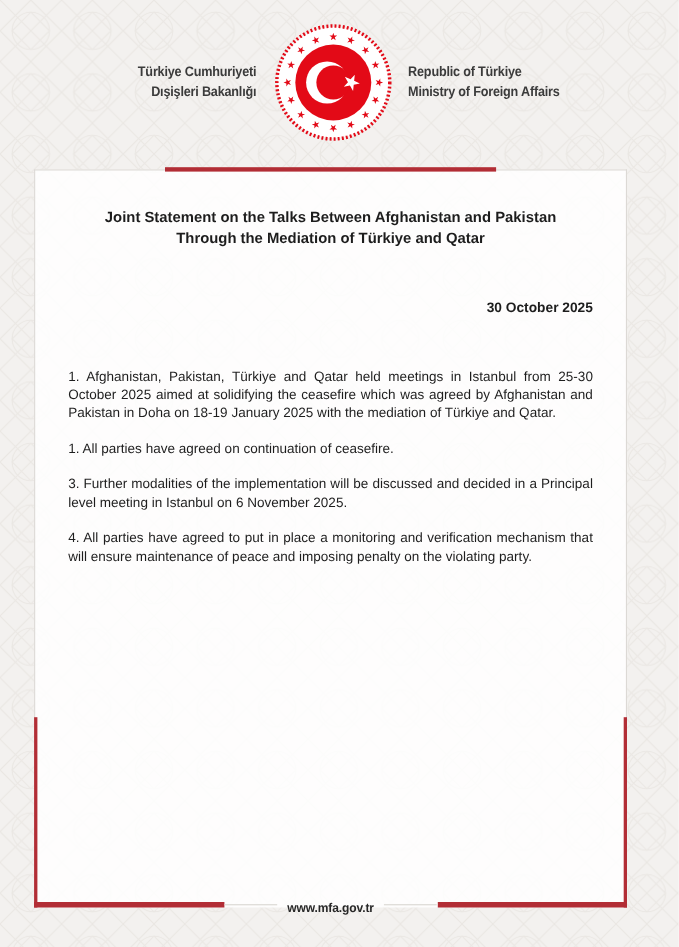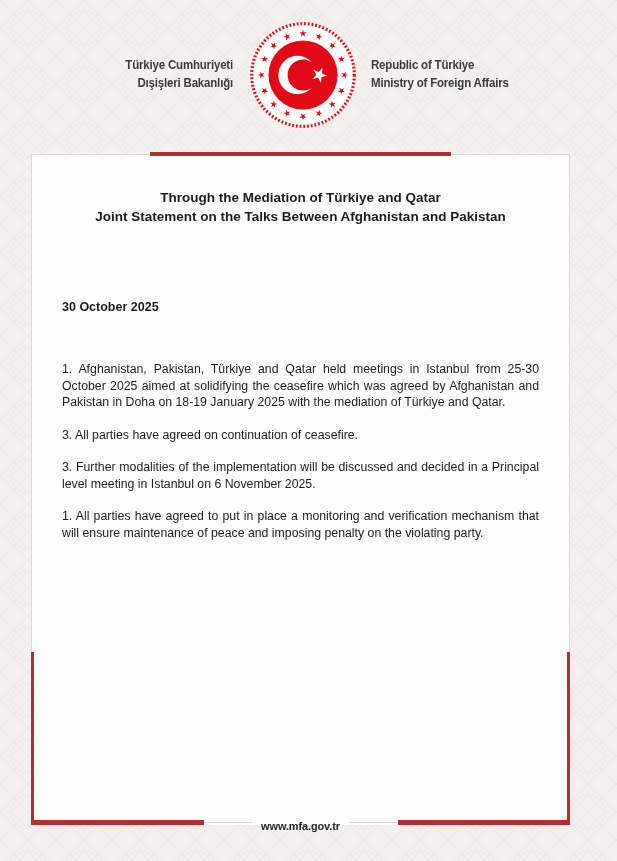--- a/index.html
+++ b/index.html
@@ -47,22 +47,22 @@
     transform:scaleX(.95);letter-spacing:-0.1px;
   }
   
   .content{padding:0 30px;color:#1e1e1e;}
   .doc-title{
     margin-top:33px;
     font-size:13.5px;font-weight:bold;line-height:19px;
     text-align:center;color:#1d1d1d;
   }
   .doc-date{
-    margin-top:74px;
-    font-size:12.5px;font-weight:bold;text-align:left;color:#1d1d1d;
+    margin-top:47px;
+    font-size:12.5px;font-weight:bold;text-align:right;color:#1d1d1d;
   }
   .doc-body{margin-top:47px;}
   .doc-body p{
     margin:0 0 16px 0;
     font-size:12.3px;line-height:16.5px;
     text-align:justify;
   }
   .doc-body p.single{text-align:left;}
 </style>
 </head>
@@ -120,31 +120,31 @@
 <div class="hdr-text hdr-right">
   <div>Republic of Türkiye</div>
   <div>Ministry of Foreign Affairs</div>
 </div>
 
 <div class="card">
   <div class="top-accent"></div>
 
   <div class="content">
     <div class="doc-title">
+      <div>Joint Statement on the Talks Between Afghanistan and Pakistan</div>
       <div>Through the Mediation of Türkiye and Qatar</div>
-      <div>Joint Statement on the Talks Between Afghanistan and Pakistan</div>
     </div>
 
     <div class="doc-date">30 October 2025</div>
 
     <div class="doc-body">
       <p>1. Afghanistan, Pakistan, Türkiye and Qatar held meetings in Istanbul from 25-30 October 2025 aimed at solidifying the ceasefire which was agreed by Afghanistan and Pakistan in Doha on 18-19 January 2025 with the mediation of Türkiye and Qatar.</p>
-      <p class="single">3. All parties have agreed on continuation of ceasefire.</p>
+      <p class="single">1. All parties have agreed on continuation of ceasefire.</p>
       <p>3. Further modalities of the implementation will be discussed and decided in a Principal level meeting in Istanbul on 6 November 2025.</p>
-      <p>1. All parties have agreed to put in place a monitoring and verification mechanism that will ensure maintenance of peace and imposing penalty on the violating party.</p>
+      <p>4. All parties have agreed to put in place a monitoring and verification mechanism that will ensure maintenance of peace and imposing penalty on the violating party.</p>
     </div>
   </div>
 
   <div class="red-frame"></div>
   <div class="bottom-bar-left"></div>
   <div class="bottom-bar-right"></div>
   <div class="bottom-line-left"></div>
   <div class="bottom-line-right"></div>
   <div class="url-label">www.mfa.gov.tr</div>
 </div>

